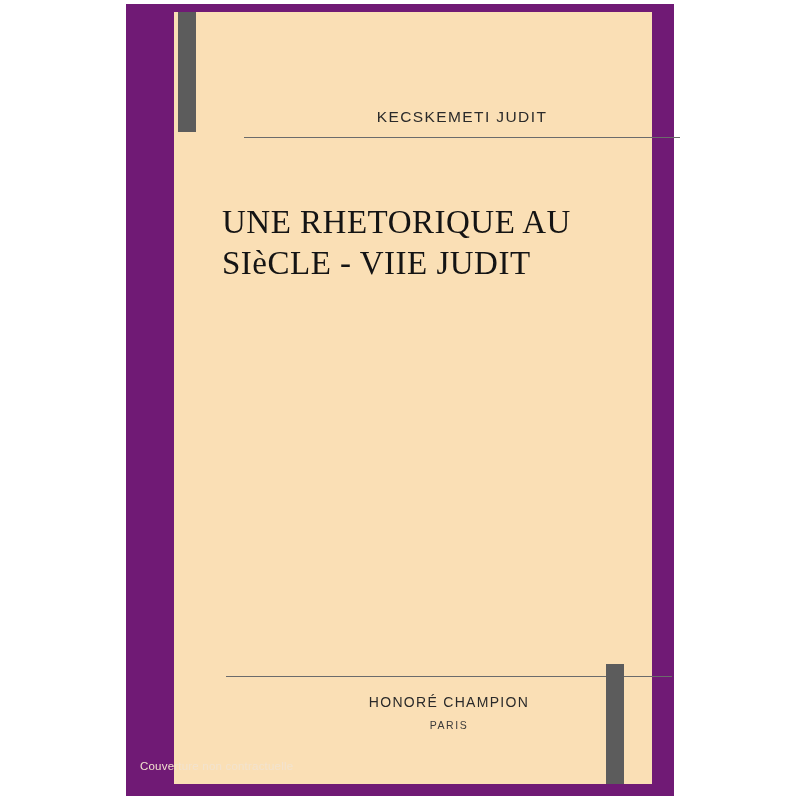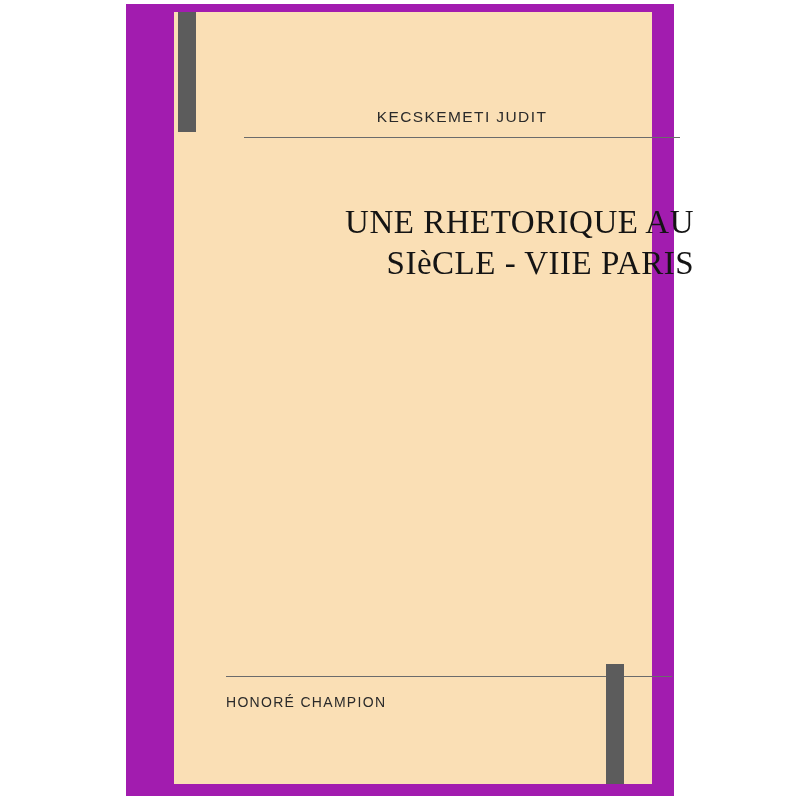--- a/index.html
+++ b/index.html
@@ -22,21 +22,21 @@
     background: #ffffff;
   }
 
   
   #cover {
     position: absolute;
     left: 126px;
     top: 4px;
     width: 548px;
     height: 792px;
-    background: #a21caf;
+    background: #701a75;
     box-sizing: border-box;
   }
 
   
   #paper {
     position: absolute;
     left: 48px;
     top: 8px;
     width: 478px;
     height: 772px;
@@ -83,24 +83,24 @@
     left: 70px;
     top: 125px;
     width: 436px;
     height: 1px;
     background: #6b6b6b;
   }
 
   
   #title {
     position: absolute;
-    left: 58px;
+    left: 48px;
     top: 190px;
     width: 462px;
-    text-align: right;
+    text-align: left;
     font-family: "Liberation Serif", serif;
     font-size: 33px;
     line-height: 41px;
     color: #141414;
     letter-spacing: 0.5px;
   }
 
   
   #pub-rule {
     position: absolute;
@@ -109,21 +109,21 @@
     width: 446px;
     height: 1px;
     background: #6b6b6b;
   }
 
   #publisher {
     position: absolute;
     left: 52px;
     top: 682px;
     width: 446px;
-    text-align: left;
+    text-align: center;
     font-size: 14px;
     letter-spacing: 1.3px;
     color: #2a2a2a;
   }
 
   #city {
     position: absolute;
     left: 52px;
     top: 707px;
     width: 446px;
@@ -152,27 +152,29 @@
 
   <div id="cover">
 
     <div id="paper">
 
       <div id="author">KECSKEMETI JUDIT</div>
       <div id="author-rule"></div>
 
       <div id="title">
         <div>UNE RHETORIQUE AU</div>
-        <div>SIèCLE - VIIE PARIS</div>
+        <div>SIèCLE - VIIE JUDIT</div>
       </div>
 
       <div id="pub-rule"></div>
       <div id="publisher">HONORÉ CHAMPION</div>
+      <div id="city">PARIS</div>
 
     </div>
 
     <div id="spine-bar"></div>
     <div id="foot-bar"></div>
 
   </div>
 
+  <div id="disclaimer">Couverture non contractuelle</div>
 
 </div>
 
 </body></html>

